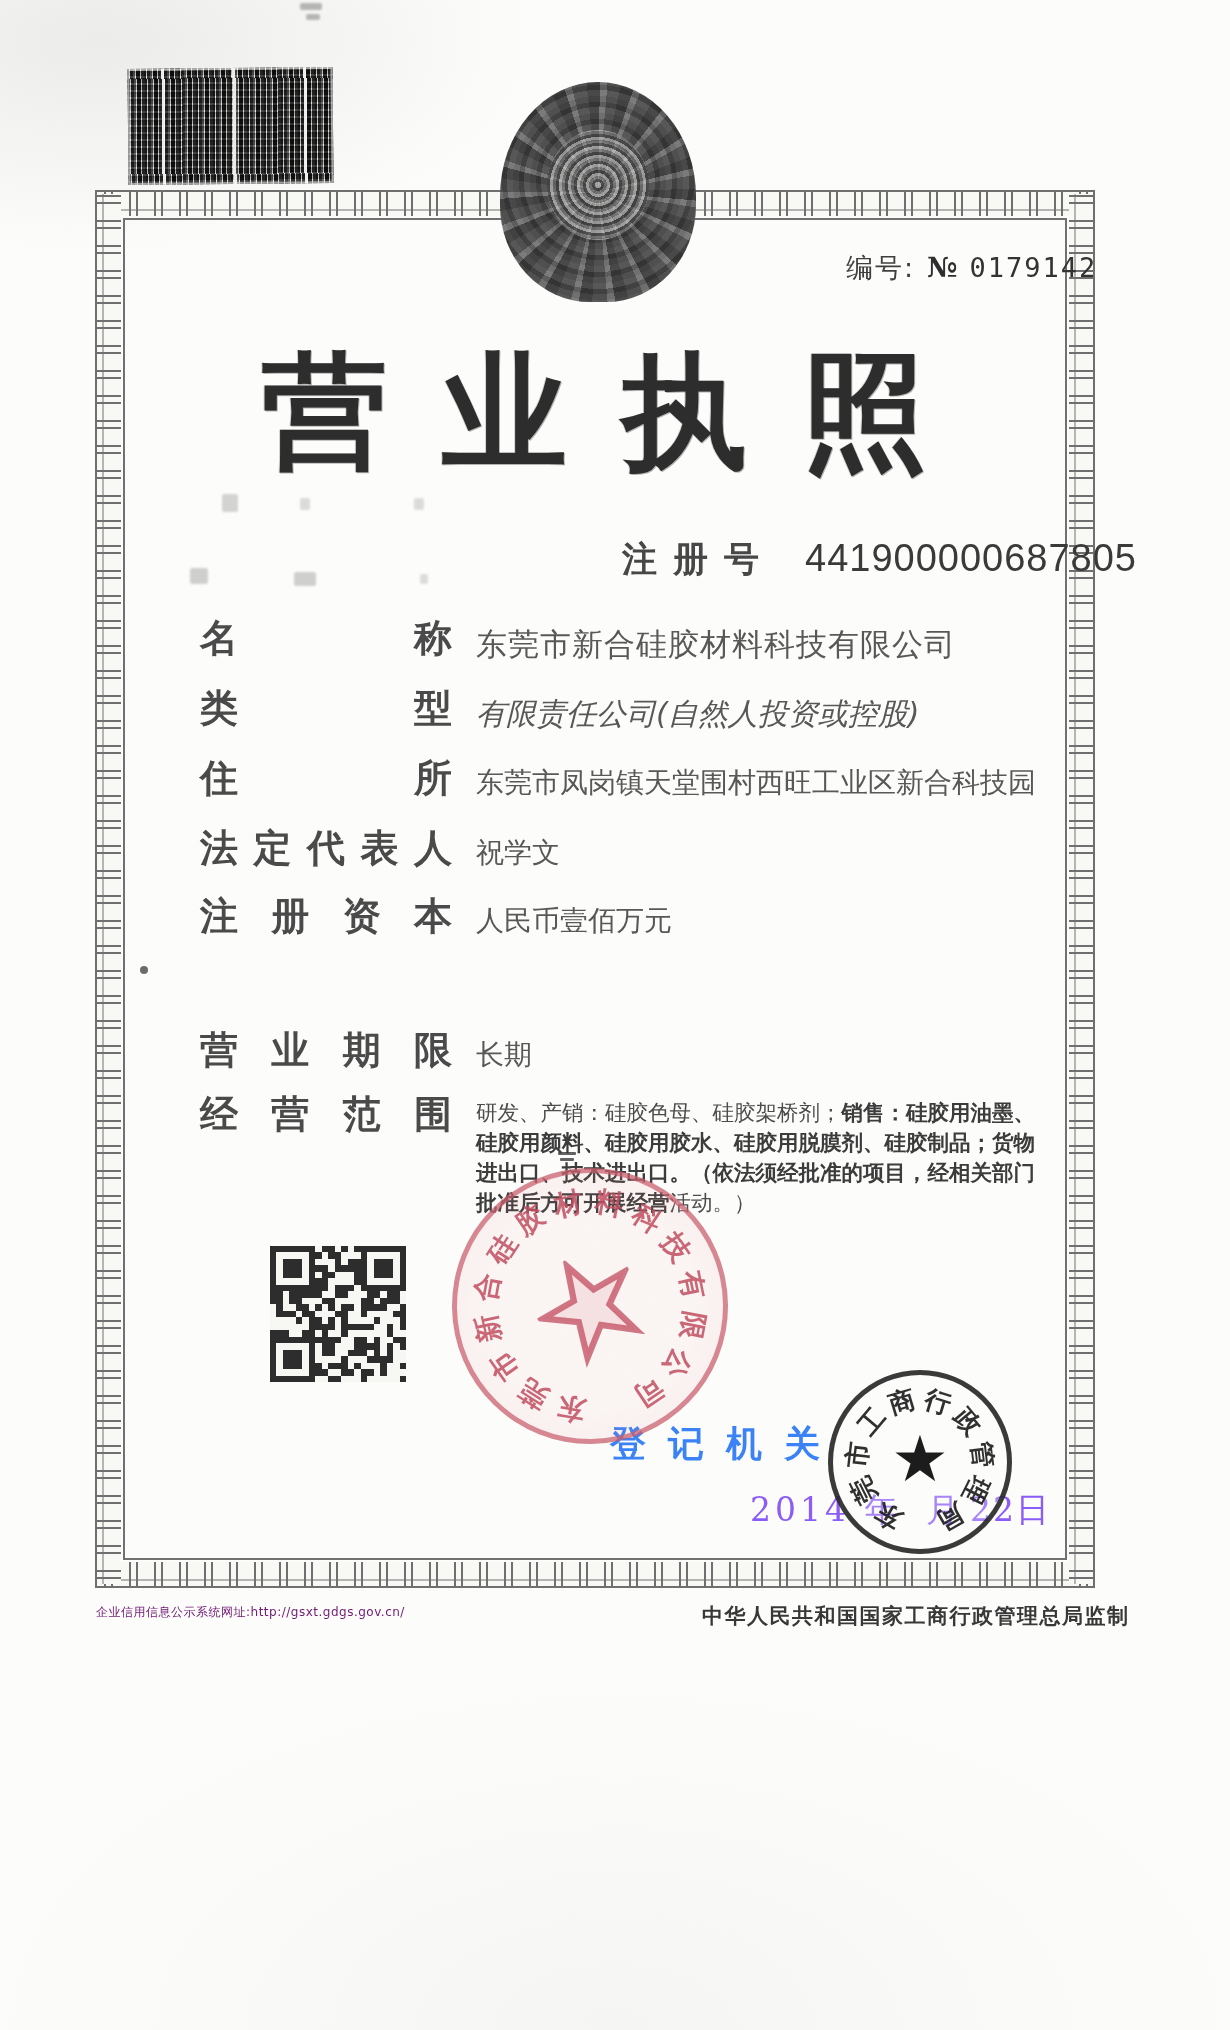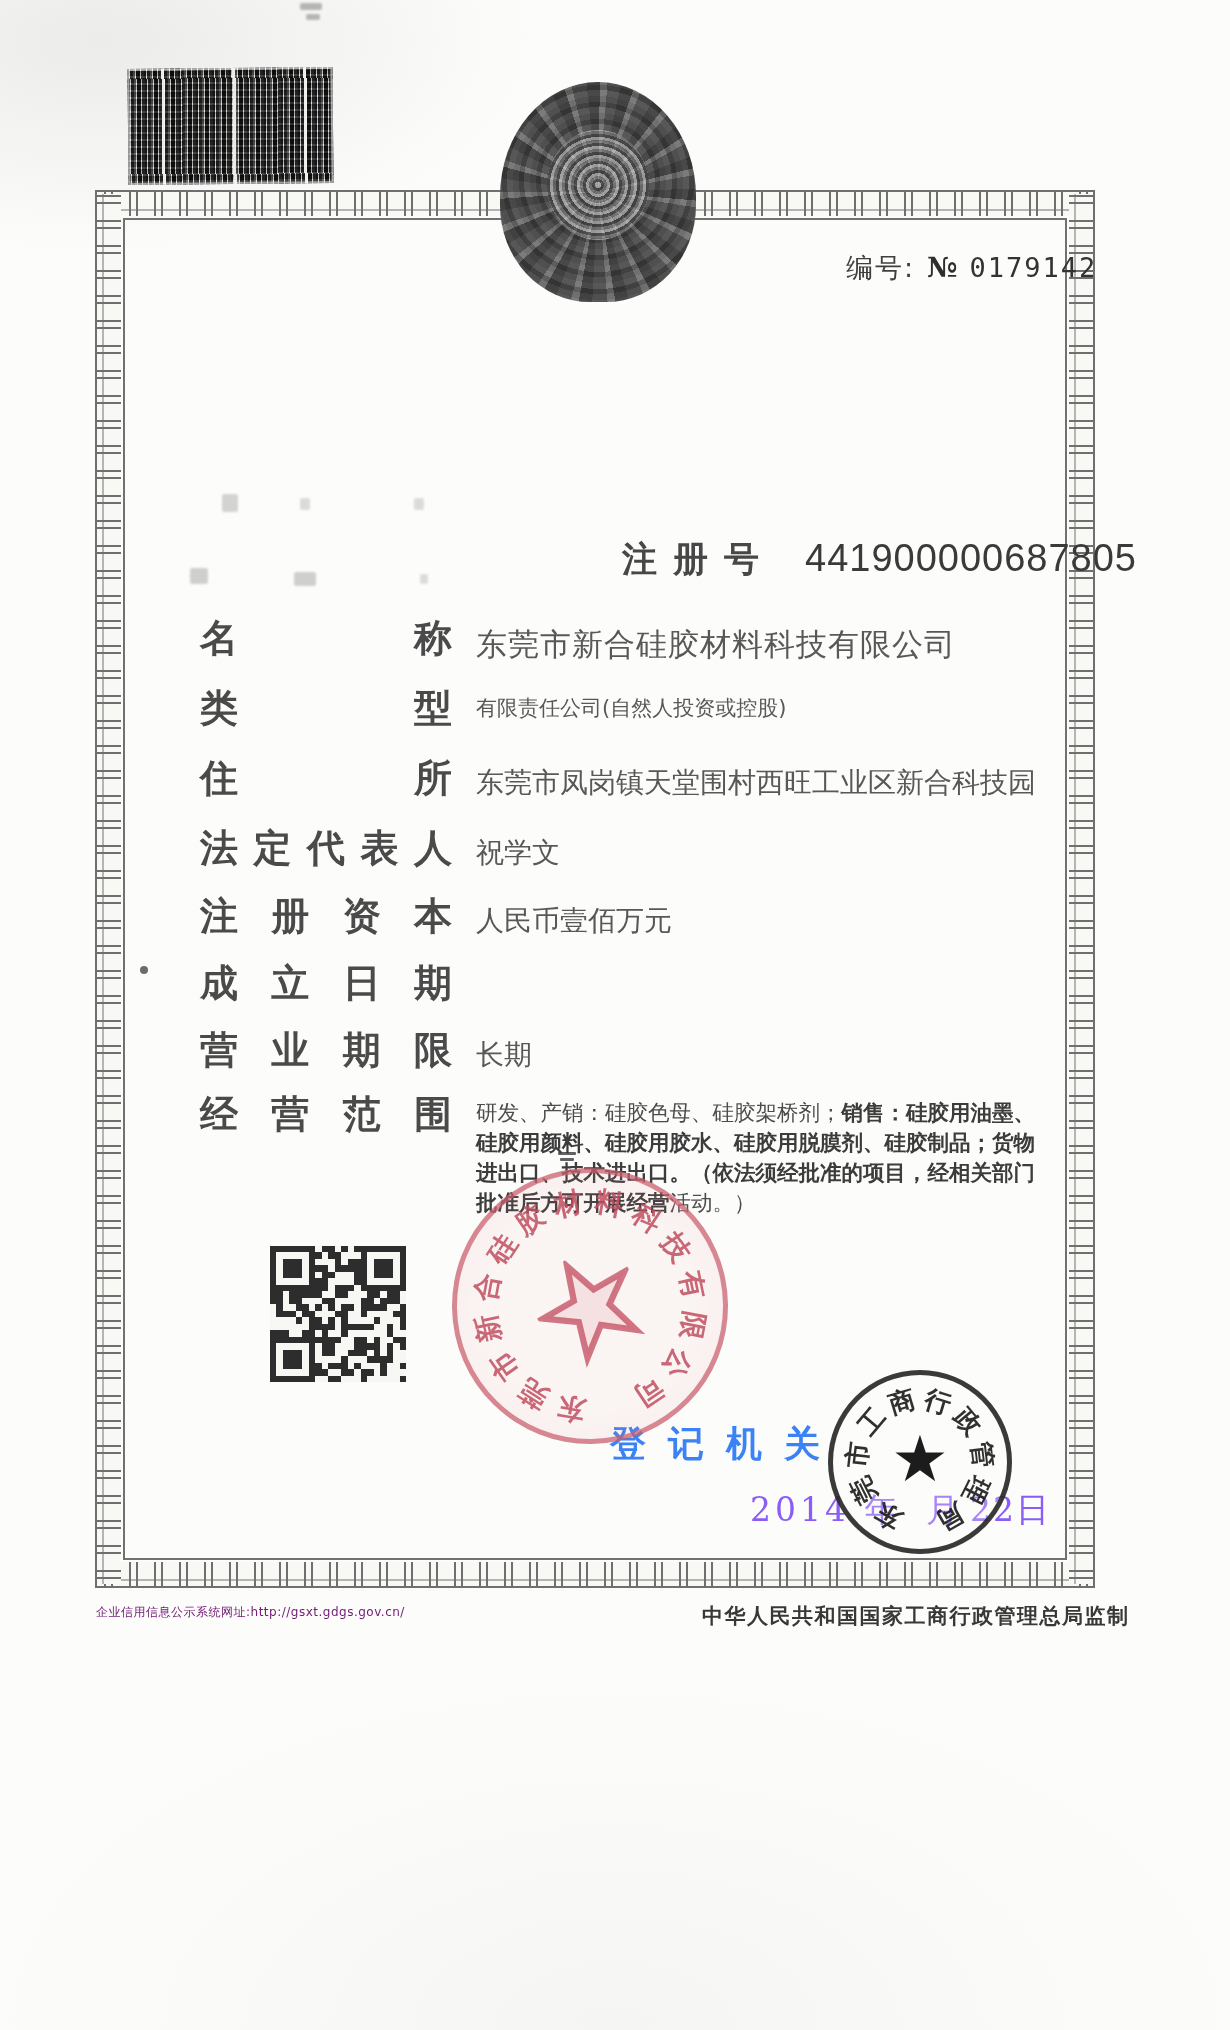--- a/index.html
+++ b/index.html
@@ -88,21 +88,21 @@
   
   .rows{position:absolute;left:200px;top:0;width:850px;z-index:8;}
   .frow{position:absolute;left:0;display:flex;align-items:flex-start;width:850px;}
   .flabel{
     flex:0 0 252px;font-size:38px;font-weight:600;color:#4a4a4a;
     text-align:justify;text-align-last:justify;text-justify:inter-character;
     line-height:1.1;
   }
   .fvalue{margin-left:24px;color:#585858;padding-top:6px;}
   .v-name{font-size:31px;letter-spacing:1px;text-align:center;}
-  .v-type{font-size:21px;}
+  .v-type{font-size:30px;font-style:italic;}
   .v-addr{font-size:28px;}
   .v-plain{font-size:28px;}
   .v-date{font-size:29px;font-family:"DejaVu Serif",serif;color:#4f4f4f;}
   .v-scope{font-size:21.5px;line-height:1.4;width:572px;color:#4c4c4c;padding-top:4px;}
   .v-scope .b{font-weight:700;color:#3c3c3c;}
 
   
   .registry{position:absolute;left:610px;top:1420px;z-index:8;
     font-size:36px;font-weight:700;letter-spacing:22px;color:#3b82f6;white-space:nowrap;}
   .dateline{position:absolute;left:750px;top:1488px;width:330px;height:50px;z-index:8;
@@ -179,20 +179,21 @@
     <div class="strip v right"></div>
     <div class="frame-inner"></div>
   </div>
 
   <div class="serial">
     <span class="lbl">编号:</span>
     <span class="no-mark">№</span>
     <span class="digits">0179142</span>
   </div>
 
+  <div class="doc-title">营业执照</div>
 
   <div class="regno">
     <span class="lbl">注册号</span>
     <span class="val">441900000687805</span>
   </div>
 
   <div class="rows">
     <div class="frow" style="top:618px">
       <span class="flabel">名称</span>
       <span class="fvalue v-name">东莞市新合硅胶材料科技有限公司</span>
@@ -207,21 +208,20 @@
     </div>
     <div class="frow" style="top:828px">
       <span class="flabel">法定代表人</span>
       <span class="fvalue v-plain">祝学文</span>
     </div>
     <div class="frow" style="top:896px">
       <span class="flabel">注册资本</span>
       <span class="fvalue v-plain">人民币壹佰万元</span>
     </div>
     <div class="frow" style="top:963px">
-      <span class="flabel">成立日期</span>
     </div>
     <div class="frow" style="top:1030px">
       <span class="flabel">营业期限</span>
       <span class="fvalue v-plain">长期</span>
     </div>
     <div class="frow" style="top:1094px">
       <span class="flabel">经营范围</span>
       <span class="fvalue v-scope">
         <span>研发、产销：硅胶色母、硅胶架桥剂；</span><span class="b">销售：硅胶用油墨、硅胶用颜料、硅胶用胶水、硅胶用脱膜剂、硅胶制品；货物进出口、技术进出口。（依法须经批准的项目，经相关部门批准后方可开展经营</span><span>活动。）</span>
       </span>

